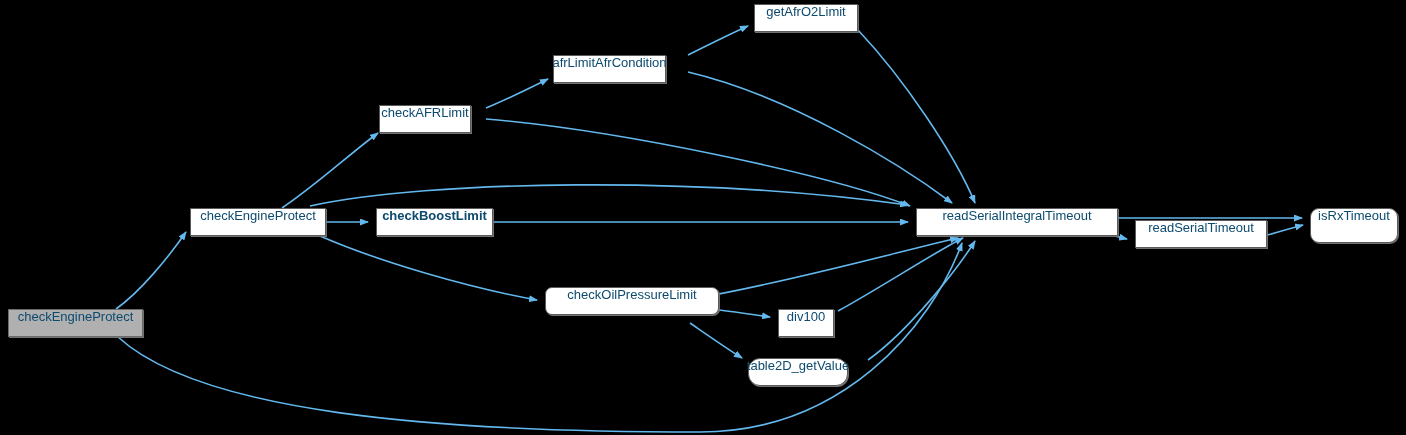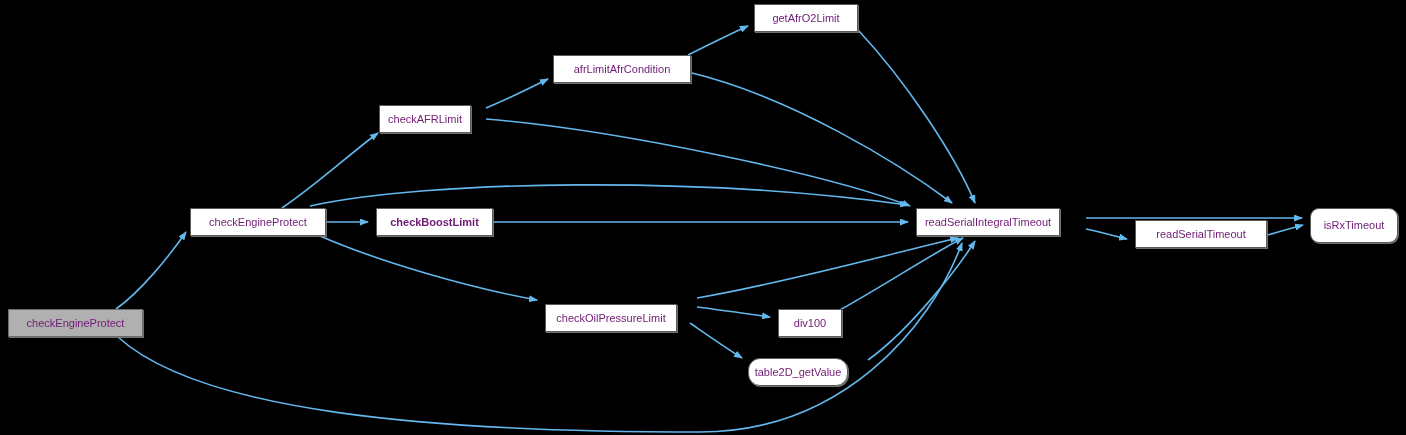--- a/index.html
+++ b/index.html
@@ -22,25 +22,24 @@
     left: 0;
     top: 0;
     width: 1406px;
     height: 435px;
   }
   .node {
     position: absolute;
     box-sizing: border-box;
     border: 1px solid #5a5a5a;
     background: #ffffff;
-    color: #701a75;
-    font-size: 11px;
+    color: #0c4a6e;
+    font-size: 13px;
     line-height: 1;
     display: flex;
-    align-items: center;
     justify-content: center;
     white-space: nowrap;
     box-shadow: 1px 1px 0 0 rgba(120,120,120,0.95);
   }
   .node.root {
     background: #b0b0b0;
     border: 1px solid #6b6b6b;
   }
   .node-label {
     pointer-events: none;
@@ -85,36 +84,36 @@
       </div>
       <div class="node" style="left: 190px; top: 208px; width: 136px; height: 28px;">
         <span class="node-label">checkEngineProtect</span>
       </div>
       <div class="node" style="left: 379px; top: 105px; width: 92px; height: 28px;">
         <span class="node-label">checkAFRLimit</span>
       </div>
       <div class="node" style="left: 376px; top: 208px; width: 117px; height: 28px; font-weight: bold;">
         <span class="node-label">checkBoostLimit</span>
       </div>
-      <div class="node" style="left: 553px; top: 55px; width: 138px; height: 28px;">
+      <div class="node" style="left: 553px; top: 55px; width: 113px; height: 28px;">
         <span class="node-label">afrLimitAfrCondition</span>
       </div>
-      <div class="node" style="left: 545px; top: 304px; width: 132px; height: 28px;">
+      <div class="node" style="left: 545px; top: 287px; width: 174px; height: 28px; border-radius: 7px;">
         <span class="node-label">checkOilPressureLimit</span>
       </div>
       <div class="node" style="left: 754px; top: 4px; width: 104px; height: 28px;">
         <span class="node-label">getAfrO2Limit</span>
       </div>
-      <div class="node" style="left: 778px; top: 309px; width: 64px; height: 28px;">
+      <div class="node" style="left: 778px; top: 309px; width: 56px; height: 28px;">
         <span class="node-label">div100</span>
       </div>
       <div class="node" style="left: 748px; top: 358px; width: 100px; height: 28px; border-radius: 12px;">
         <span class="node-label">table2D_getValue</span>
       </div>
-      <div class="node" style="left: 916px; top: 208px; width: 144px; height: 28px;">
+      <div class="node" style="left: 916px; top: 208px; width: 202px; height: 28px;">
         <span class="node-label">readSerialIntegralTimeout</span>
       </div>
       <div class="node" style="left: 1135px; top: 220px; width: 132px; height: 28px;">
         <span class="node-label">readSerialTimeout</span>
       </div>
       <div class="node" style="left: 1310px; top: 208px; width: 88px; height: 35px; border-radius: 9px;">
         <span class="node-label">isRxTimeout</span>
       </div>
     </div>
 </div>

